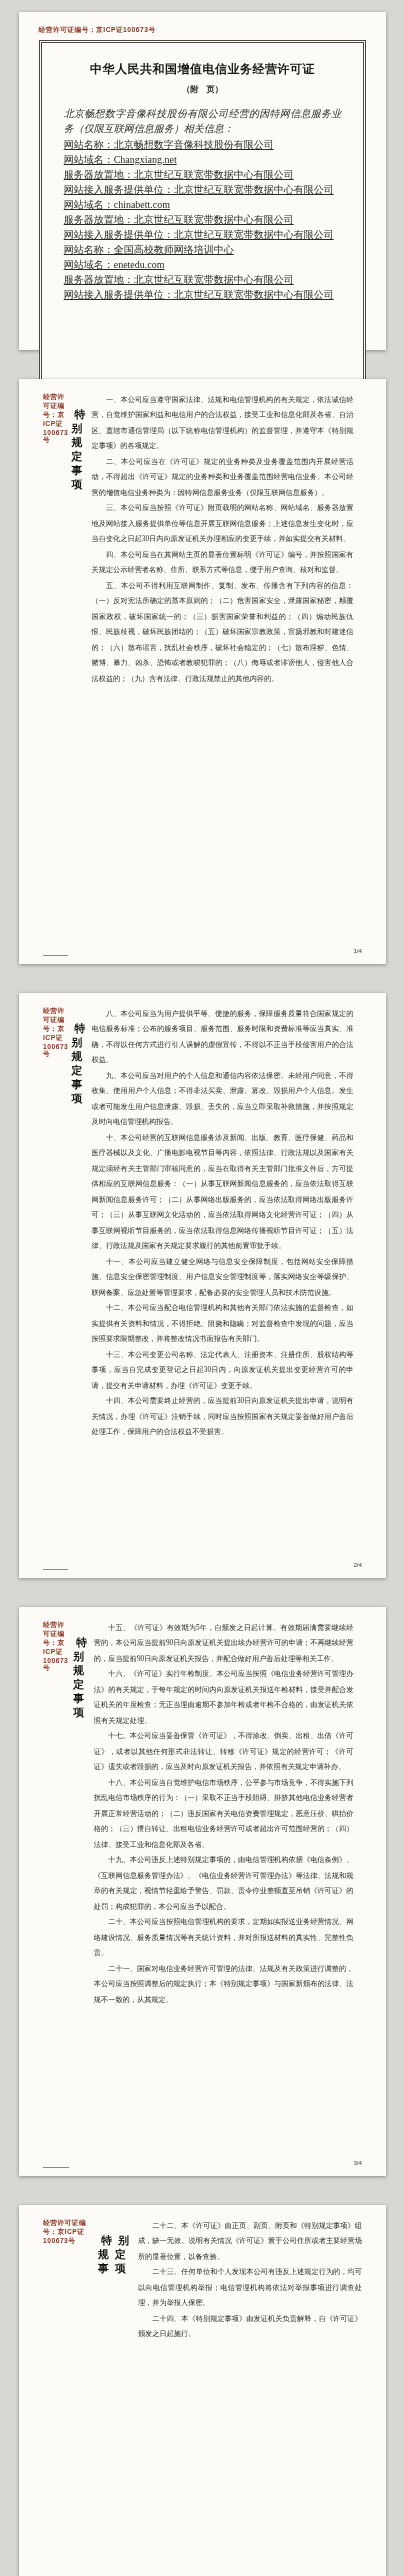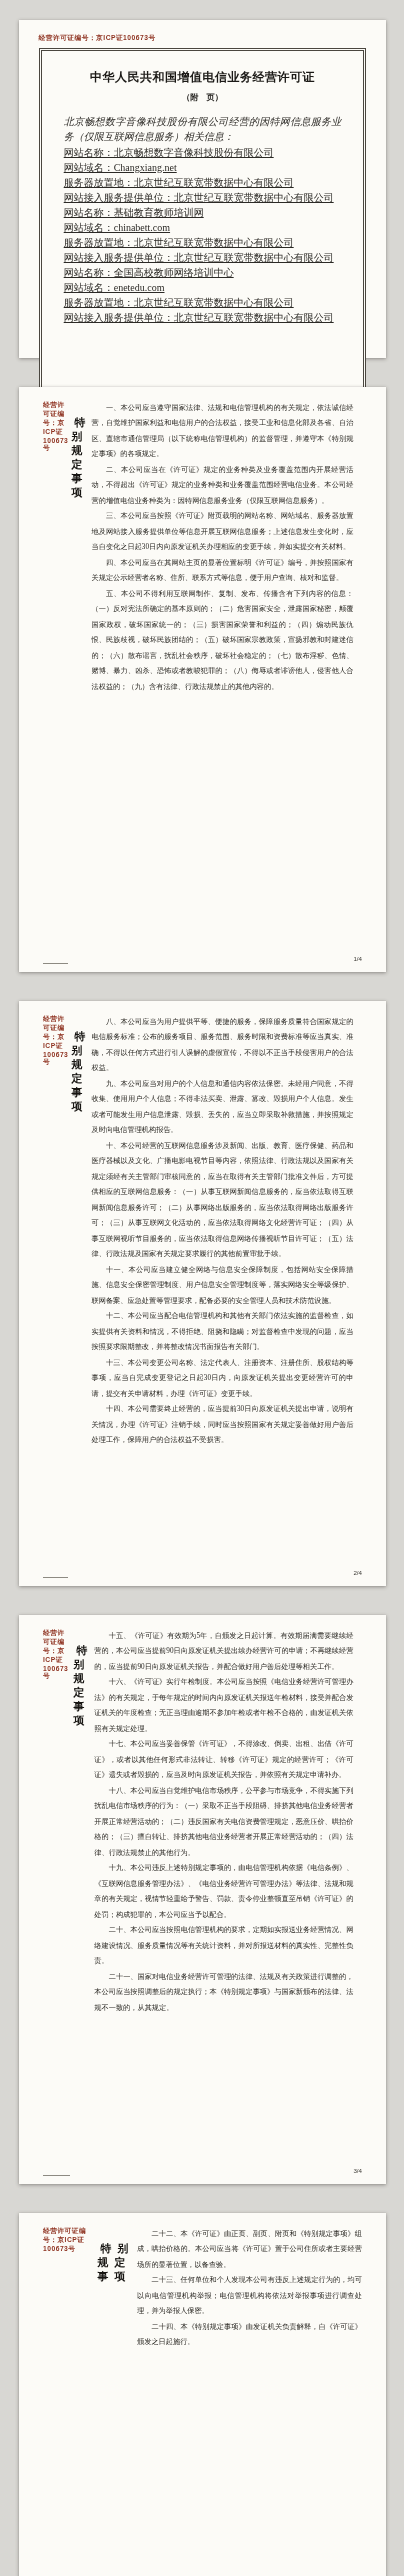--- a/index.html
+++ b/index.html
@@ -24,21 +24,21 @@
   
   .lic-header {
     font-size:6.7px;
     font-weight:bold;
     color:#8e3220;
     letter-spacing:0.5px;
     font-family:"Liberation Sans", sans-serif;
   }
 
   
-  .cert { height:338px; padding:13.4px 19.6px;margin-top:8px; }
+  .cert { height:338px; padding:13.4px 19.6px; }
   .cert .lic-header { margin-bottom:5.2px; }
   .cert-outer {
     height:431px;
     border:1.5px solid #4a463f;
     padding:1.5px;
     background:#fcfbf7;
   }
   .cert-inner {
     height:100%;
     border:0.5px solid #4a463f;
@@ -125,21 +125,20 @@
       <div class="cert-inner">
         <h1 class="cert-title">中华人民共和国增值电信业务经营许可证</h1>
         <div class="cert-subtitle">（附　页）</div>
         <p class="cert-intro">北京畅想数字音像科技股份有限公司经营的因特网信息服务业务（仅限互联网信息服务）相关信息：</p>
         <div class="cert-lines">
 
         <div class="cert-line">网站名称：北京畅想数字音像科技股份有限公司</div>
             <div class="cert-line">网站域名：Changxiang.net</div>
             <div class="cert-line">服务器放置地：北京世纪互联宽带数据中心有限公司</div>
             <div class="cert-line">网站接入服务提供单位：北京世纪互联宽带数据中心有限公司</div>
-            <div class="cert-line">网站名称：基础教育教师培训网</div>
             <div class="cert-line">网站域名：chinabett.com</div>
             <div class="cert-line">服务器放置地：北京世纪互联宽带数据中心有限公司</div>
             <div class="cert-line">网站接入服务提供单位：北京世纪互联宽带数据中心有限公司</div>
             <div class="cert-line">网站名称：全国高校教师网络培训中心</div>
             <div class="cert-line">网站域名：enetedu.com</div>
             <div class="cert-line">服务器放置地：北京世纪互联宽带数据中心有限公司</div>
             <div class="cert-line">网站接入服务提供单位：北京世纪互联宽带数据中心有限公司</div>
           </div>
       </div>
     </div>
@@ -182,36 +181,36 @@
   <section class="page prov p4">
     <div class="lic-header">
       <span>经营许可证编号：</span><span>京ICP证100673号</span>
     </div>
     <h2 class="prov-title">特别规定事项</h2>
     <div class="prov-body">
 
     <p>十五、《许可证》有效期为5年，自颁发之日起计算。有效期届满需要继续经营的，本公司应当提前90日向原发证机关提出续办经营许可的申请；不再继续经营的，应当提前90日向原发证机关报告，并配合做好用户善后处理等相关工作。</p>
         <p>十六、《许可证》实行年检制度。本公司应当按照《电信业务经营许可管理办法》的有关规定，于每年规定的时间内向原发证机关报送年检材料，接受并配合发证机关的年度检查；无正当理由逾期不参加年检或者年检不合格的，由发证机关依照有关规定处理。</p>
         <p>十七、本公司应当妥善保管《许可证》，不得涂改、倒卖、出租、出借《许可证》，或者以其他任何形式非法转让、转移《许可证》规定的经营许可；《许可证》遗失或者毁损的，应当及时向原发证机关报告，并依照有关规定申请补办。</p>
-        <p>十八、本公司应当自觉维护电信市场秩序，公平参与市场竞争，不得实施下列扰乱电信市场秩序的行为：（一）采取不正当手段阻碍、排挤其他电信业务经营者开展正常经营活动的；（二）违反国家有关电信资费管理规定，恶意压价、哄抬价格的；（三）擅自转让、排挤其他电信业务经营者开展正常经营活动的；（四）法律、行政法规禁止的其他行为。</p>
+        <p>十八、本公司应当自觉维护电信市场秩序，公平参与市场竞争，不得实施下列扰乱电信市场秩序的行为：（一）采取不正当手段阻碍、排挤其他电信业务经营者开展正常经营活动的；（二）违反国家有关电信资费管理规定，恶意压价、哄抬价格的；（三）擅自转让、出租电信业务经营许可或者超出许可范围经营的；（四）法律、接受工业和信息化部及各省。</p>
         <p>十九、本公司违反上述特别规定事项的，由电信管理机构依据《电信条例》、《互联网信息服务管理办法》、《电信业务经营许可管理办法》等法律、法规和规章的有关规定，视情节轻重给予警告、罚款、责令停业整顿直至吊销《许可证》的处罚；构成犯罪的，本公司应当予以配合。</p>
         <p>二十、本公司应当按照电信管理机构的要求，定期如实报送业务经营情况、网络建设情况、服务质量情况等有关统计资料，并对所报送材料的真实性、完整性负责。</p>
         <p>二十一、国家对电信业务经营许可管理的法律、法规及有关政策进行调整的，本公司应当按照调整后的规定执行；本《特别规定事项》与国家新颁布的法律、法规不一致的，从其规定。</p>
       </div>
     <div class="prov-footer">3/4</div>
   </section>
 
   <section class="page prov p5">
     <div class="lic-header">
       <span>经营许可证编号：</span><span>京ICP证100673号</span>
     </div>
     <h2 class="prov-title">特别规定事项</h2>
     <div class="prov-body">
 
-    <p>二十二、本《许可证》由正页、副页、附页和《特别规定事项》组成，哄抬价格的。本公司应当将《许可证》置于公司住所或者主要经营场所的显著位置，以备查验。</p>
+    <p>二十二、本《许可证》由正页、副页、附页和《特别规定事项》组成，缺一无效。说明有关情况《许可证》置于公司住所或者主要经营场所的显著位置，以备查验。</p>
         <p>二十三、任何单位和个人发现本公司有违反上述规定行为的，均可以向电信管理机构举报；电信管理机构将依法对举报事项进行调查处理，并为举报人保密。</p>
         <p>二十四、本《特别规定事项》由发证机关负责解释，自《许可证》颁发之日起施行。</p>
       </div>
 
   </section>
 
 </div>
 
 
 </body></html>

